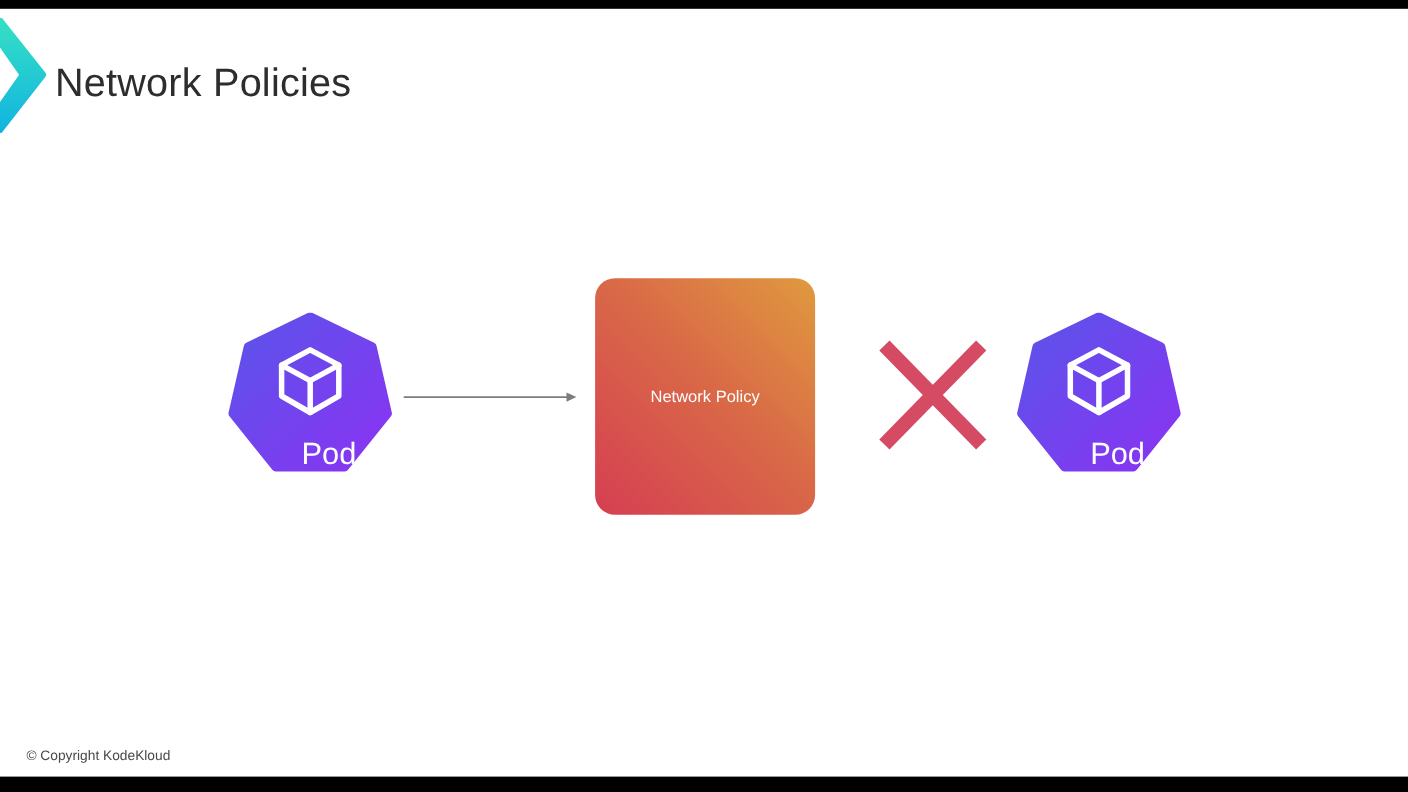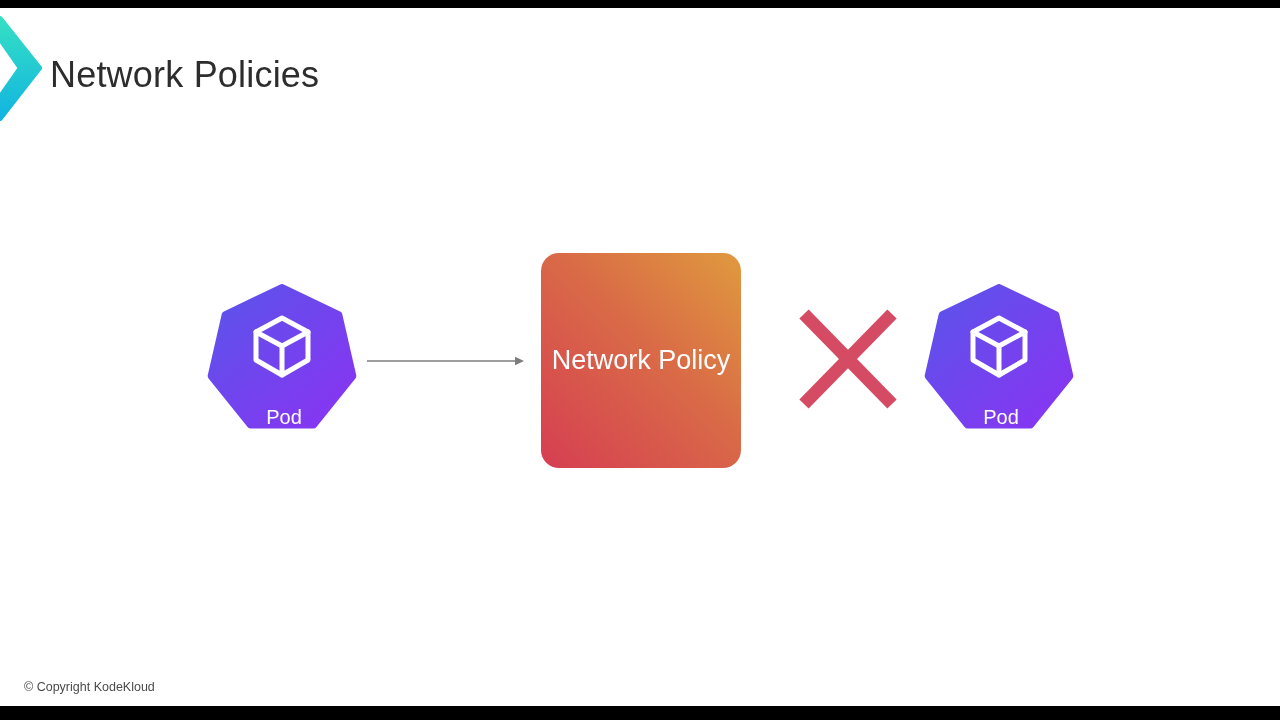--- a/index.html
+++ b/index.html
@@ -23,37 +23,37 @@
     letter-spacing: 0.2px;
   }
 
   .pod {
     position: absolute; width: 150px; height: 155px;
   }
   .pod-left  { left: 207px; top: 284px; }
   .pod-right { left: 924px; top: 284px; }
   .pod svg { position: absolute; left: 0; top: 0; }
   .pod-label {
-    position: absolute; left: 2px; top: 398px; width: 150px;
+    position: absolute; left: 17px; top: 398px; width: 150px;
     text-align: center; color: #ffffff;
-    font-size: 20px; font-weight: 500;
+    font-size: 28px; font-weight: 500;
   }
   .pod-label { top: auto; bottom: 10px; }
 
   .flow-arrow { position: absolute; left: 366px; top: 355px; }
 
   .policy-box {
     position: absolute; left: 541px; top: 253px;
     width: 200px; height: 215px;
     border-radius: 18px;
     background: linear-gradient(45deg, #d63e52 0%, #d96a47 55%, #e09a3e 100%);
     display: flex; align-items: center; justify-content: center;
   }
   .policy-label {
-    color: #ffffff; font-size: 27px; font-weight: 500;
+    color: #ffffff; font-size: 15px; font-weight: 500;
     text-align: center;
   }
 
   .cross-mark { position: absolute; left: 798px; top: 309px; }
 
   .copyright {
     position: absolute; left: 24px; top: 680px;
     font-size: 12.5px; color: #4a4a4a;
   }
 </style>

